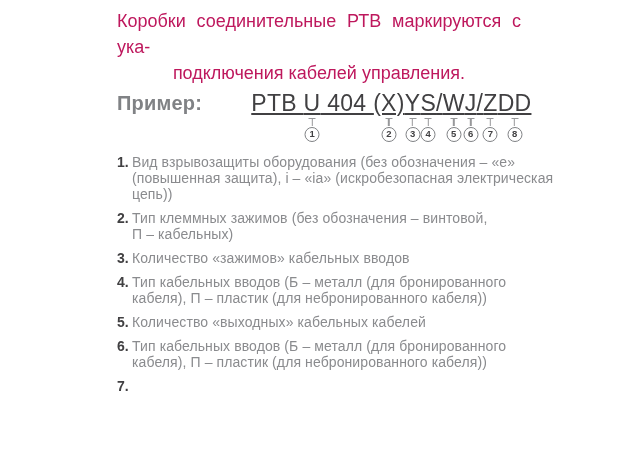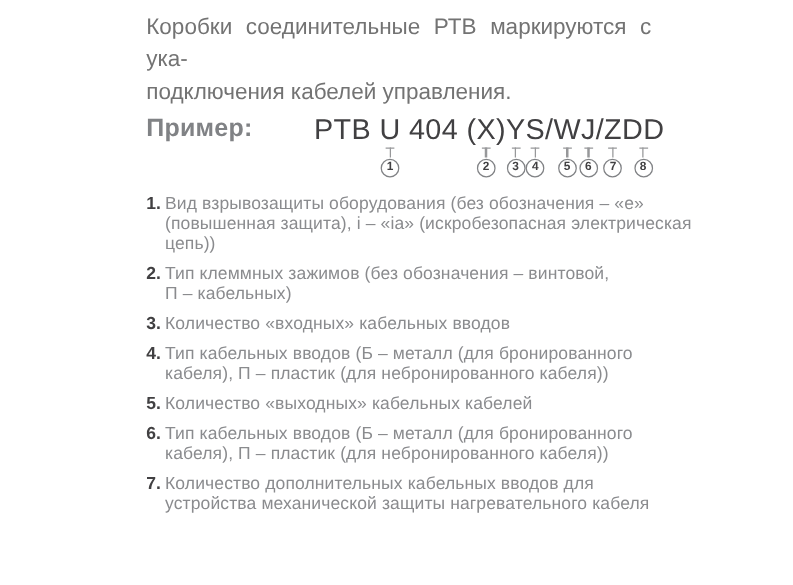--- a/index.html
+++ b/index.html
@@ -2,30 +2,30 @@
 <html><head>
 <meta charset="utf-8">
 <style>
   * { margin: 0; padding: 0; box-sizing: border-box; }
   html, body { width: 634px; height: 468px; background: #ffffff; overflow: hidden; }
   body { font-family: "Liberation Sans", sans-serif; }
 
   .page { width: 634px; height: 468px; padding: 8px 0 0 117px; position: relative; }
 
   
-  .intro { width: 404px; font-size: 18px; line-height: 26px; color: #737373; }
+  .intro { width: 404px; font-size: 18px; line-height: 26px; color: #be185d; }
   .intro-line { text-align: justify; }
   .intro-line:not(:last-child) { text-align-last: justify; }
-  .intro-line:last-child { text-align: left; }
+  .intro-line:last-child { text-align: center; }
 
   
   .example { margin-top: 2px; display: flex; align-items: center; height: 30px; margin-bottom: 36px; }
   .example-label { font-size: 20px; font-weight: bold; color: #808285; letter-spacing: 0.2px; margin-right: 9px; }
   .marking { font-size: 23px; color: #414042; white-space: pre; letter-spacing: 0.3px; }
-  .seg { position: relative; display: inline-block; }
+  .seg { position: relative; display: inline-block; text-decoration: underline; }
 
   
   .callout { position: absolute; top: calc(100% + 1px); left: 50%; transform: translateX(-50%);
              display: flex; flex-direction: column; align-items: center; }
   .tick { position: relative; width: 8px; height: 8px; margin-bottom: 1px; }
   .tick::before { content: ""; position: absolute; top: 0; left: 0.5px; right: 0.5px; height: 1.4px; background: #97989a; }
   .tick::after  { content: ""; position: absolute; top: 0; left: 50%; width: 1.4px; height: 8px;
                   background: #97989a; transform: translateX(-50%); }
   .circle { width: 15px; height: 15px; border: 1.4px solid #808285; border-radius: 50%;
             display: flex; align-items: center; justify-content: center;
@@ -62,37 +62,35 @@
 (повышенная защита), i – «ia» (искробезопасная электрическая
 цепь))</span>
     </div>
     <div class="item">
       <span class="item-num">2.</span>
       <span class="item-text">Тип клеммных зажимов (без обозначения – винтовой,
 П – кабельных)</span>
     </div>
     <div class="item">
       <span class="item-num">3.</span>
-      <span class="item-text">Количество «входных» кабельных вводов</span>
+      <span class="item-text">Количество «зажимов» кабельных вводов</span>
     </div>
     <div class="item">
       <span class="item-num">4.</span>
       <span class="item-text">Тип кабельных вводов (Б – металл (для бронированного
 кабеля), П – пластик (для небронированного кабеля))</span>
     </div>
     <div class="item">
       <span class="item-num">5.</span>
       <span class="item-text">Количество «выходных» кабельных кабелей</span>
     </div>
     <div class="item">
       <span class="item-num">6.</span>
       <span class="item-text">Тип кабельных вводов (Б – металл (для бронированного
 кабеля), П – пластик (для небронированного кабеля))</span>
     </div>
     <div class="item">
       <span class="item-num">7.</span>
-      <span class="item-text">Количество дополнительных кабельных вводов для
-устройства механической защиты нагревательного кабеля</span>
     </div>
 
   </div>
 
 </div>
 
 </body></html>

